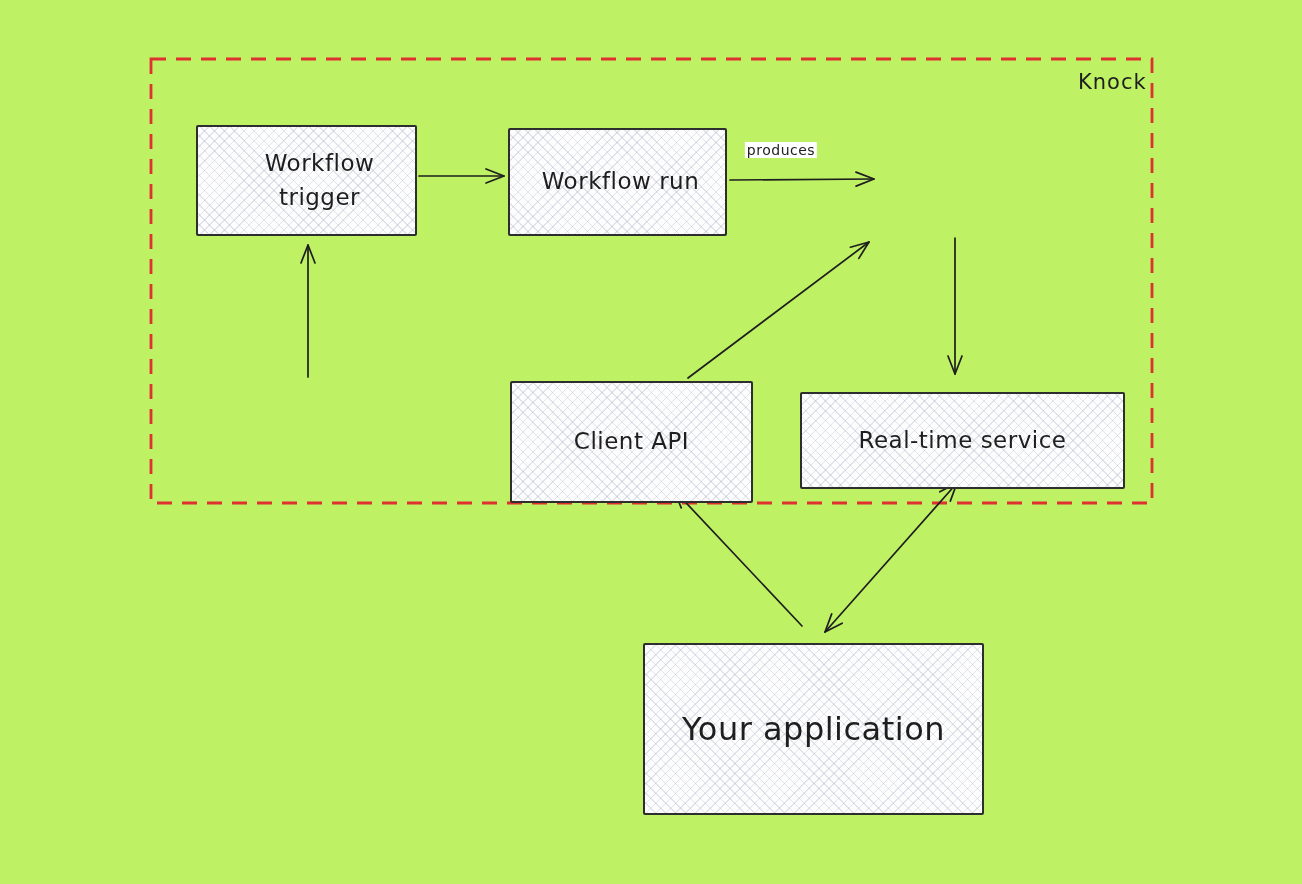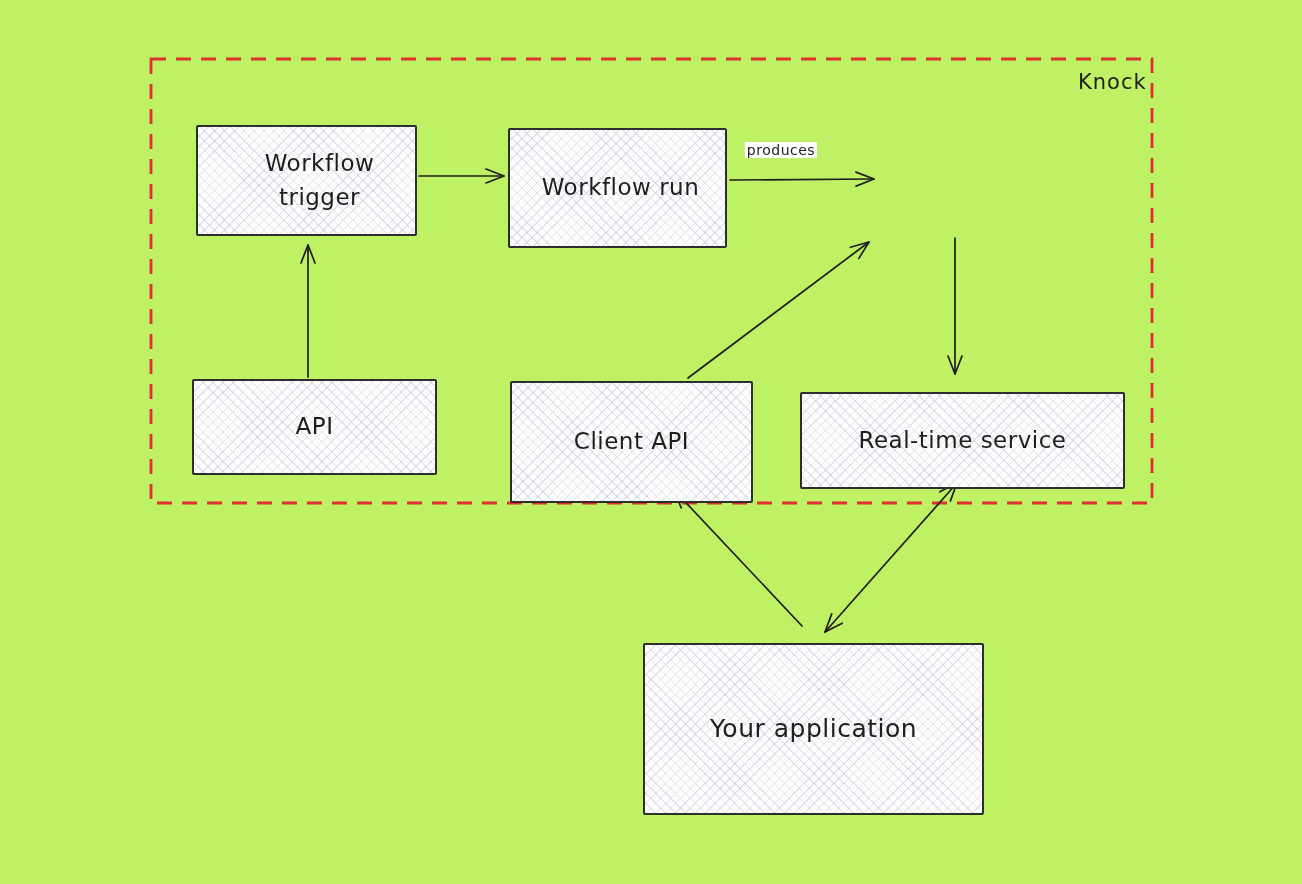--- a/index.html
+++ b/index.html
@@ -45,27 +45,27 @@
     padding: 0 12px;
   }
   .node-label {
     font-size: 23px;
     line-height: 1.45;
     color: #1e1e1e;
     letter-spacing: 0.5px;
   }
   
   #node-workflow-trigger { left: 196px; top: 125px; width: 221px; height: 111px; padding-left: 38px; }
-  #node-workflow-run     { left: 508px; top: 128px; width: 219px; height: 120px; padding-left: 18px; }
+  #node-workflow-run     { left: 508px; top: 128px; width: 219px; height: 108px; padding-left: 18px; }
   #node-message          { left: 882px; top: 127px; width: 191px; height: 108px; }
   #node-api              { left: 192px; top: 379px; width: 245px; height:  96px; }
   #node-client-api       { left: 510px; top: 381px; width: 243px; height:  122px; }
   #node-realtime-service { left: 800px; top: 381px; width: 325px; height:  97px; margin-top: 11px; }
   #node-your-application { left: 643px; top: 643px; width: 341px; height: 172px; }
-  #node-your-application .node-label { font-size: 25px; }
+  #node-your-application .node-label { font-size: 32px; }
 
   .boundary-label {
     position: absolute;
     left: 1078px;
     top: 70px;
     font-size: 21px;
     letter-spacing: 1px;
     color: #1e1e1e;
     white-space: nowrap;
   }
@@ -112,23 +112,20 @@
 
   <div class="node" id="node-workflow-trigger">
     <span class="node-label">Workflow trigger</span>
   </div>
 
   <div class="node" id="node-workflow-run">
     <span class="node-label">Workflow run</span>
   </div>
 
 
-  <div class="node" id="node-api">
-    <span class="node-label">API</span>
-  </div>
 
   <div class="node" id="node-client-api">
     <span class="node-label">Client API</span>
   </div>
 
   <div class="node" id="node-realtime-service">
     <span class="node-label">Real-time service</span>
   </div>
 
   <div class="node" id="node-your-application">

